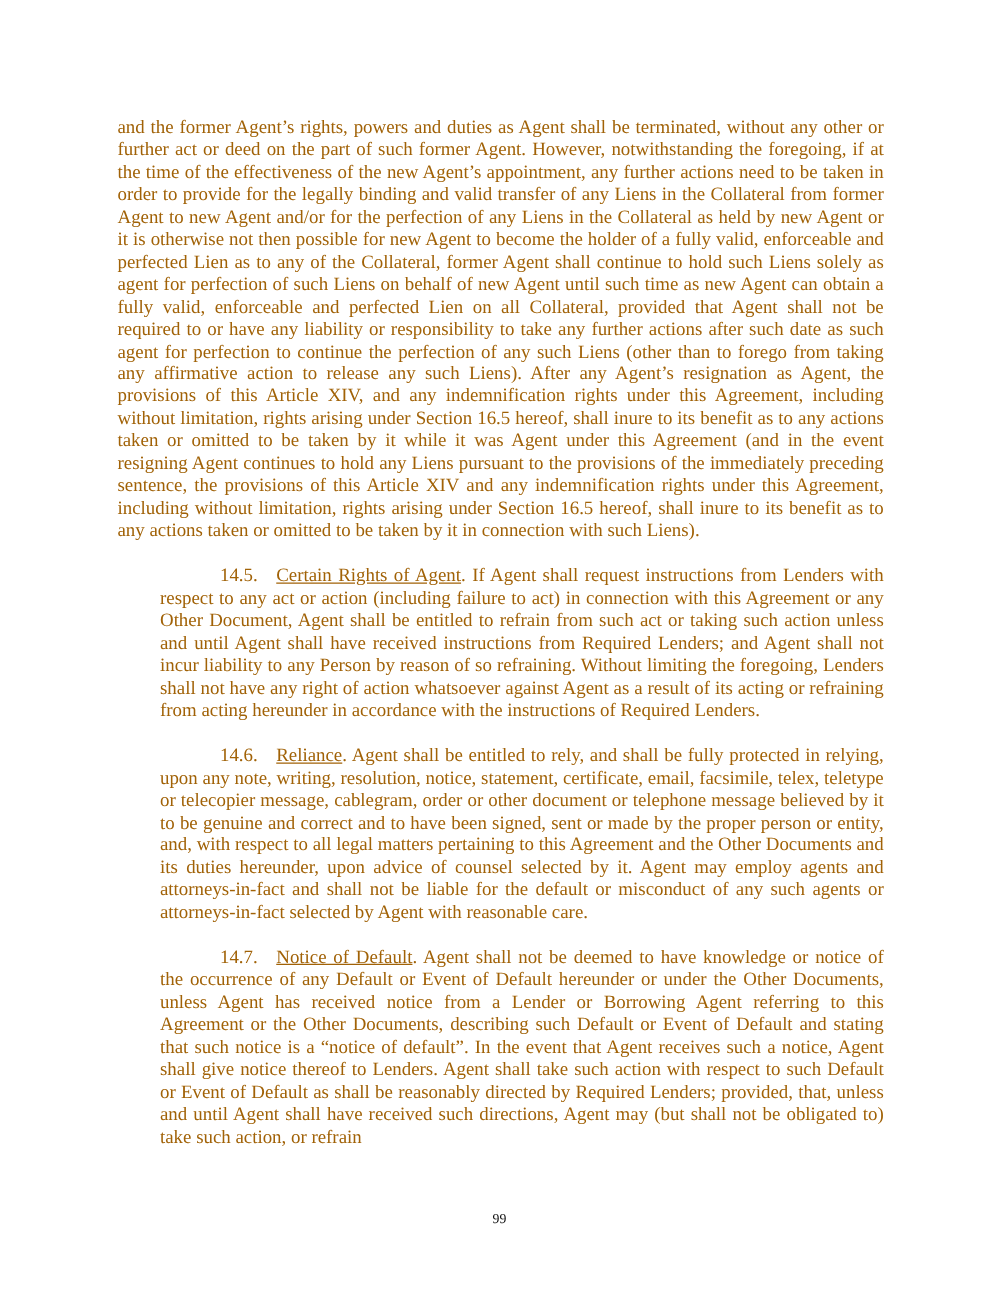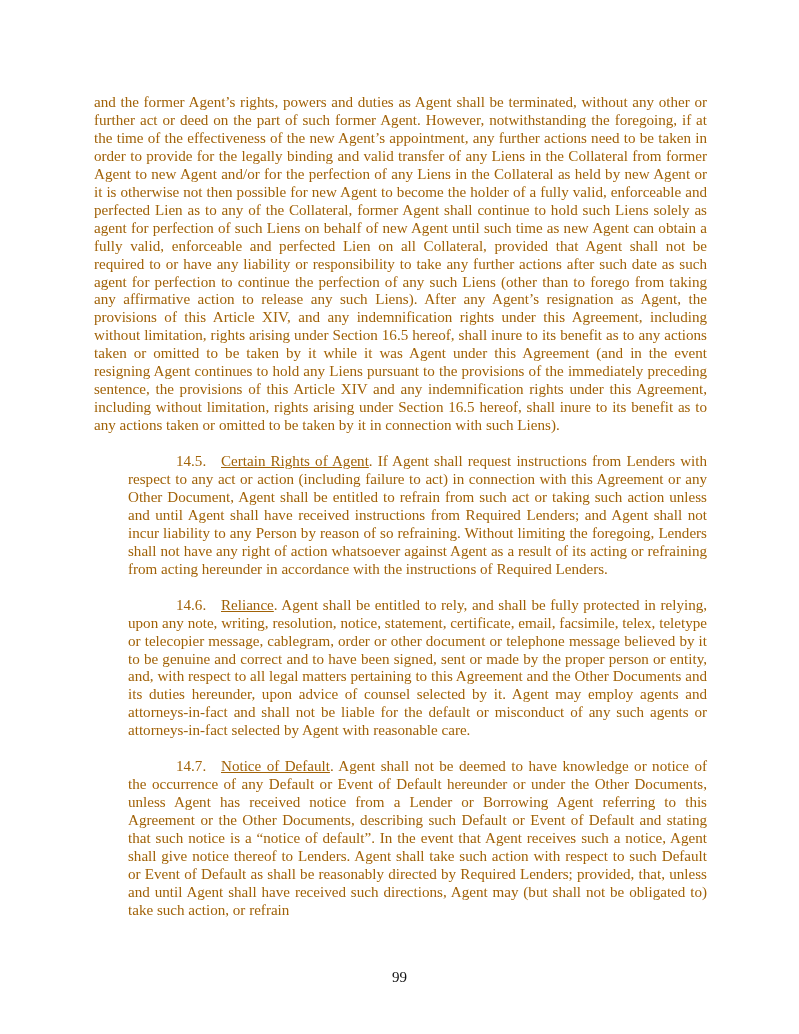--- a/index.html
+++ b/index.html
@@ -20,21 +20,21 @@
   .para.section { text-indent: 48px; margin-left: 34px; }
   .sec-num { display: inline-block; width: 45px; text-indent: 0; }
   .sec-title { text-decoration: underline; }
   .page-number {
     position: absolute;
     left: 0;
     width: 799px;
     top: 969px;
     text-align: center;
     font-family: "Liberation Serif", "DejaVu Serif", serif;
-    font-size: 15px;
+    font-size: 11px;
     color: #111111;
   }
 </style>
 </head>
 <body>
 
 <div class="page">
   <p class="para first">and the former Agent’s rights, powers and duties as Agent shall be terminated, without any other or further act or deed on the part of such former Agent.  However, notwithstanding the foregoing, if at the time of the effectiveness of the new Agent’s appointment, any further actions need to be taken in order to provide for the legally binding and valid transfer of any Liens in the Collateral from former Agent to new Agent and/or for the perfection of any Liens in the Collateral as held by new Agent or it is otherwise not then possible for new Agent to become the holder of a fully valid, enforceable and perfected Lien as to any of the Collateral, former Agent shall continue to hold such Liens solely as agent for perfection of such Liens on behalf of new Agent until such time as new Agent can obtain a fully valid, enforceable and perfected Lien on all Collateral, provided that Agent shall not be required to or have any liability or responsibility to take any further actions after such date as such agent for perfection to continue the perfection of any such Liens (other than to forego from taking any affirmative action to release any such Liens).  After any Agent’s resignation as Agent, the provisions of this Article XIV, and any indemnification rights under this Agreement, including without limitation, rights arising under Section 16.5 hereof, shall inure to its benefit as to any actions taken or omitted to be taken by it while it was Agent under this Agreement (and in the event resigning Agent continues to hold any Liens pursuant to the provisions of the immediately preceding sentence, the provisions of this Article XIV and any indemnification rights under this Agreement, including without limitation, rights arising under Section 16.5 hereof, shall inure to its benefit as to any actions taken or omitted to be taken by it in connection with such Liens).</p>
 
   <p class="para section"><span class="sec-num">14.5.</span><span class="sec-title">Certain Rights of Agent</span><span>.  If Agent shall request instructions from Lenders with respect to any act or action (including failure to act) in connection with this Agreement or any Other Document, Agent shall be entitled to refrain from such act or taking such action unless and until Agent shall have received instructions from Required Lenders; and Agent shall not incur liability to any Person by reason of so refraining.  Without limiting the foregoing, Lenders shall not have any right of action whatsoever against Agent as a result of its acting or refraining from acting hereunder in accordance with the instructions of Required Lenders.</span></p>

